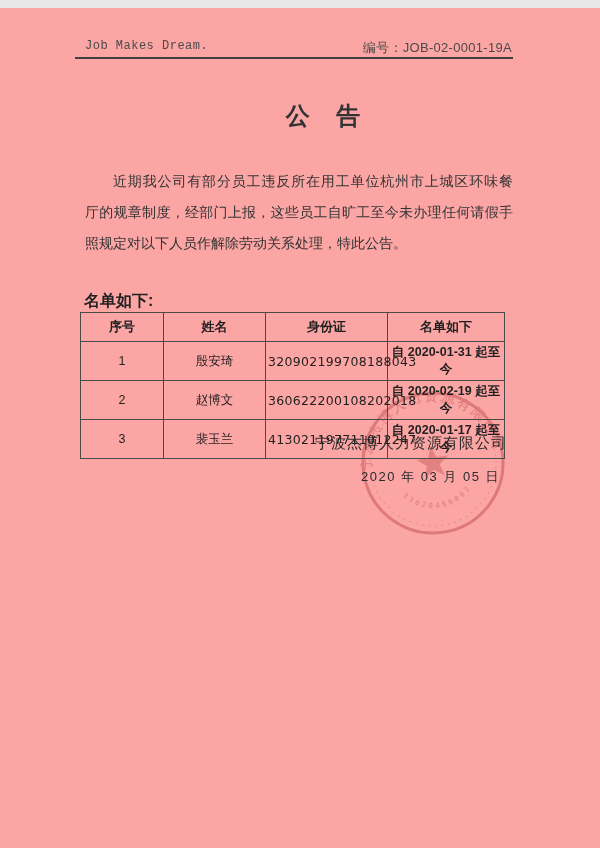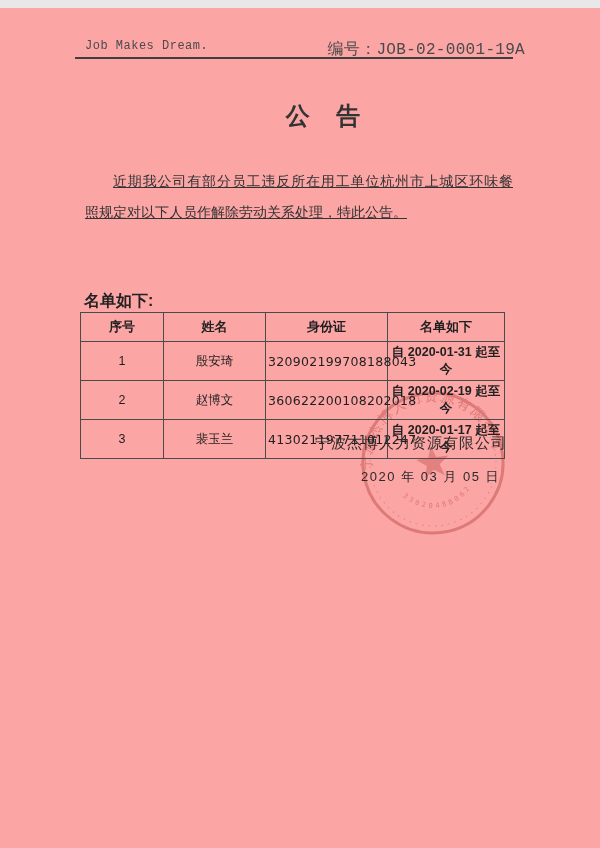--- a/index.html
+++ b/index.html
@@ -15,44 +15,43 @@
     overflow:hidden;
     color:#2f2f2f;
   }
   
   .hdr-slogan{
     position:absolute;left:85px;top:31px;
     font-family:"Liberation Mono","DejaVu Sans Mono",monospace;
     font-size:12px;color:#4a4a4a;letter-spacing:.5px;
   }
   .hdr-docno{
-    position:absolute;right:75px;top:31px;
-    font-family:Liberation Mono, monospace;
-    font-size:16px;color:#4a4a4a;letter-spacing:.3px;
+    position:absolute;right:88px;top:31px;
+    font-family:Liberation Sans, sans-serif;
+    font-size:13px;color:#4a4a4a;letter-spacing:.3px;
   }
   .hdr-rule{
     position:absolute;left:75px;top:49px;width:438px;height:2px;
     background:#3f3f3f;
   }
   
   .doc-title{
     position:absolute;left:0;top:92px;width:600px;
     text-align:center;font-size:24px;font-weight:700;
     letter-spacing:10px;text-indent:10px;color:#333;padding-left:23px;
   }
   
   .body-par{
     position:absolute;left:85px;top:158px;width:428px;
     font-size:14px;color:#333;
   }
   .body-par .line{
     height:31px;line-height:31px;
     text-align:justify;text-align-last:justify;
     white-space:nowrap;
-    text-decoration:underline;
   }
   .body-par .line.first{text-indent:2em;}
   .body-par .line.last{text-align:right;text-align-last:left;}
   
   .list-label{
     position:absolute;left:84px;top:283px;
     font-size:16px;font-weight:600;color:#222;
   }
   
   .tbl-wrap{position:absolute;left:80px;top:304px;z-index:2;}
@@ -86,20 +85,21 @@
 <div class="page">
 
   <div class="hdr-slogan">Job Makes Dream.</div>
   <div class="hdr-docno">编号：JOB-02-0001-19A</div>
   <div class="hdr-rule"></div>
 
   <div class="doc-title">公 告</div>
 
   <div class="body-par">
     <div class="line first">近期我公司有部分员工违反所在用工单位杭州市上城区环味餐</div>
+    <div class="line">厅的规章制度，经部门上报，这些员工自旷工至今未办理任何请假手</div>
     <div class="line last">照规定对以下人员作解除劳动关系处理，特此公告。</div>
   </div>
 
   <div class="list-label">名单如下:</div>
 
   <div class="tbl-wrap">
     <table class="roster">
       <colgroup>
         <col style="width:83px">
           <col style="width:102px">

